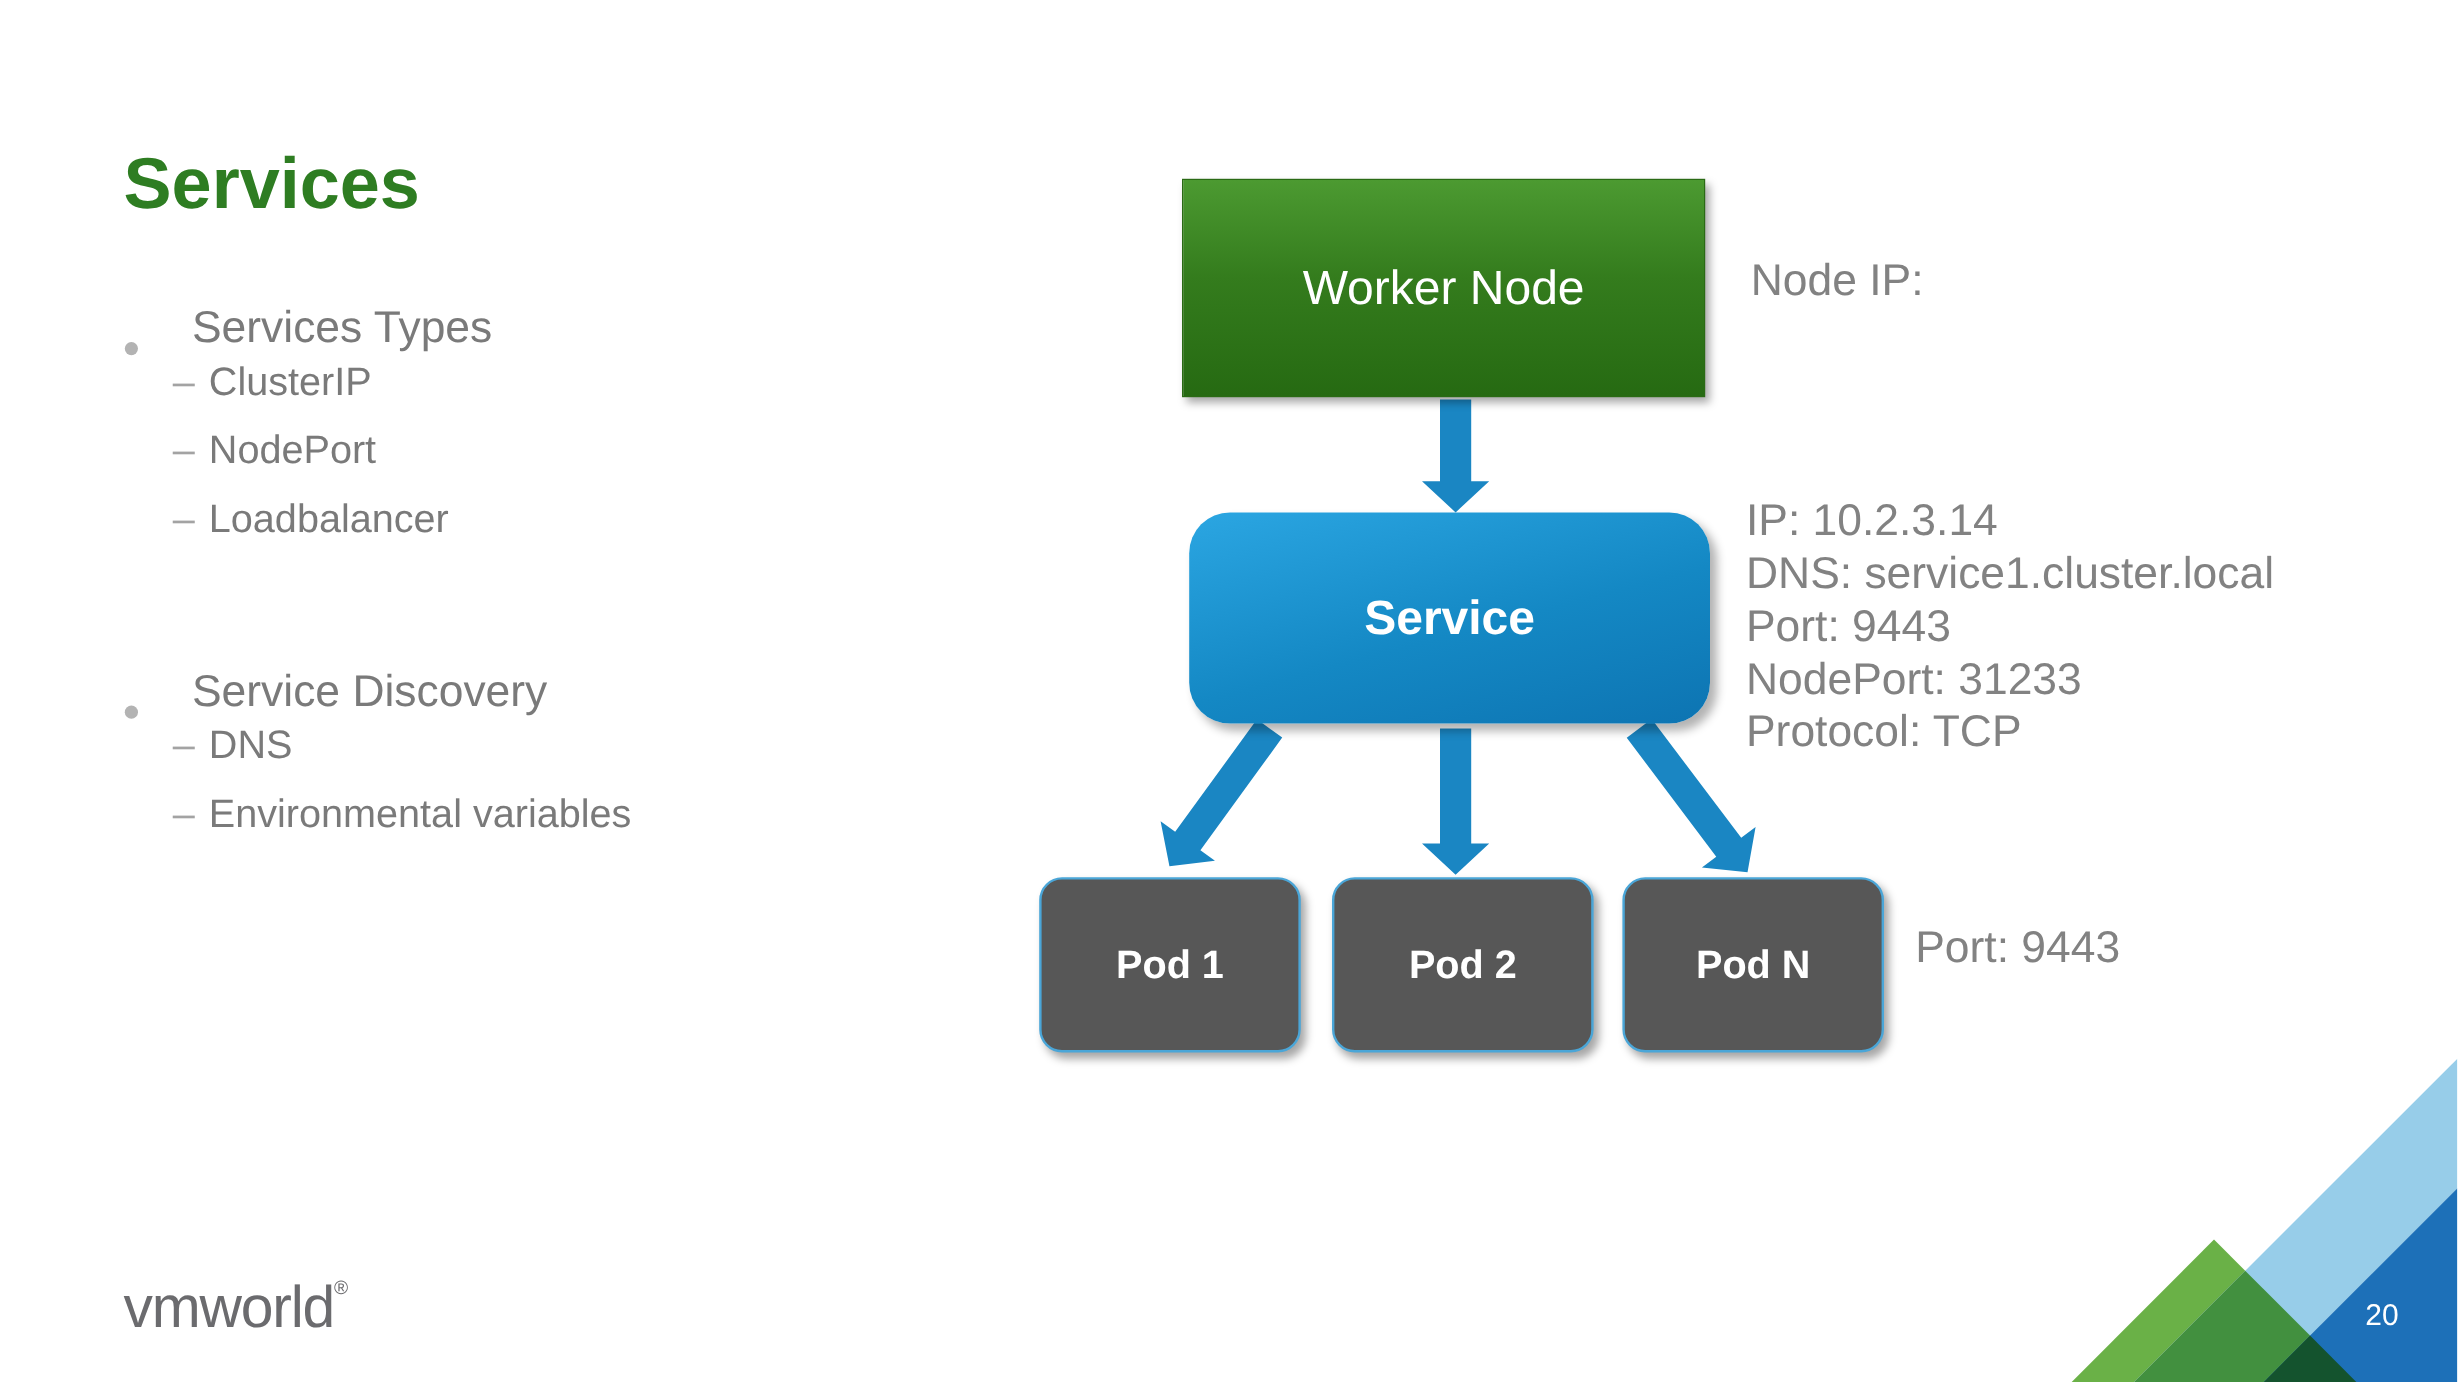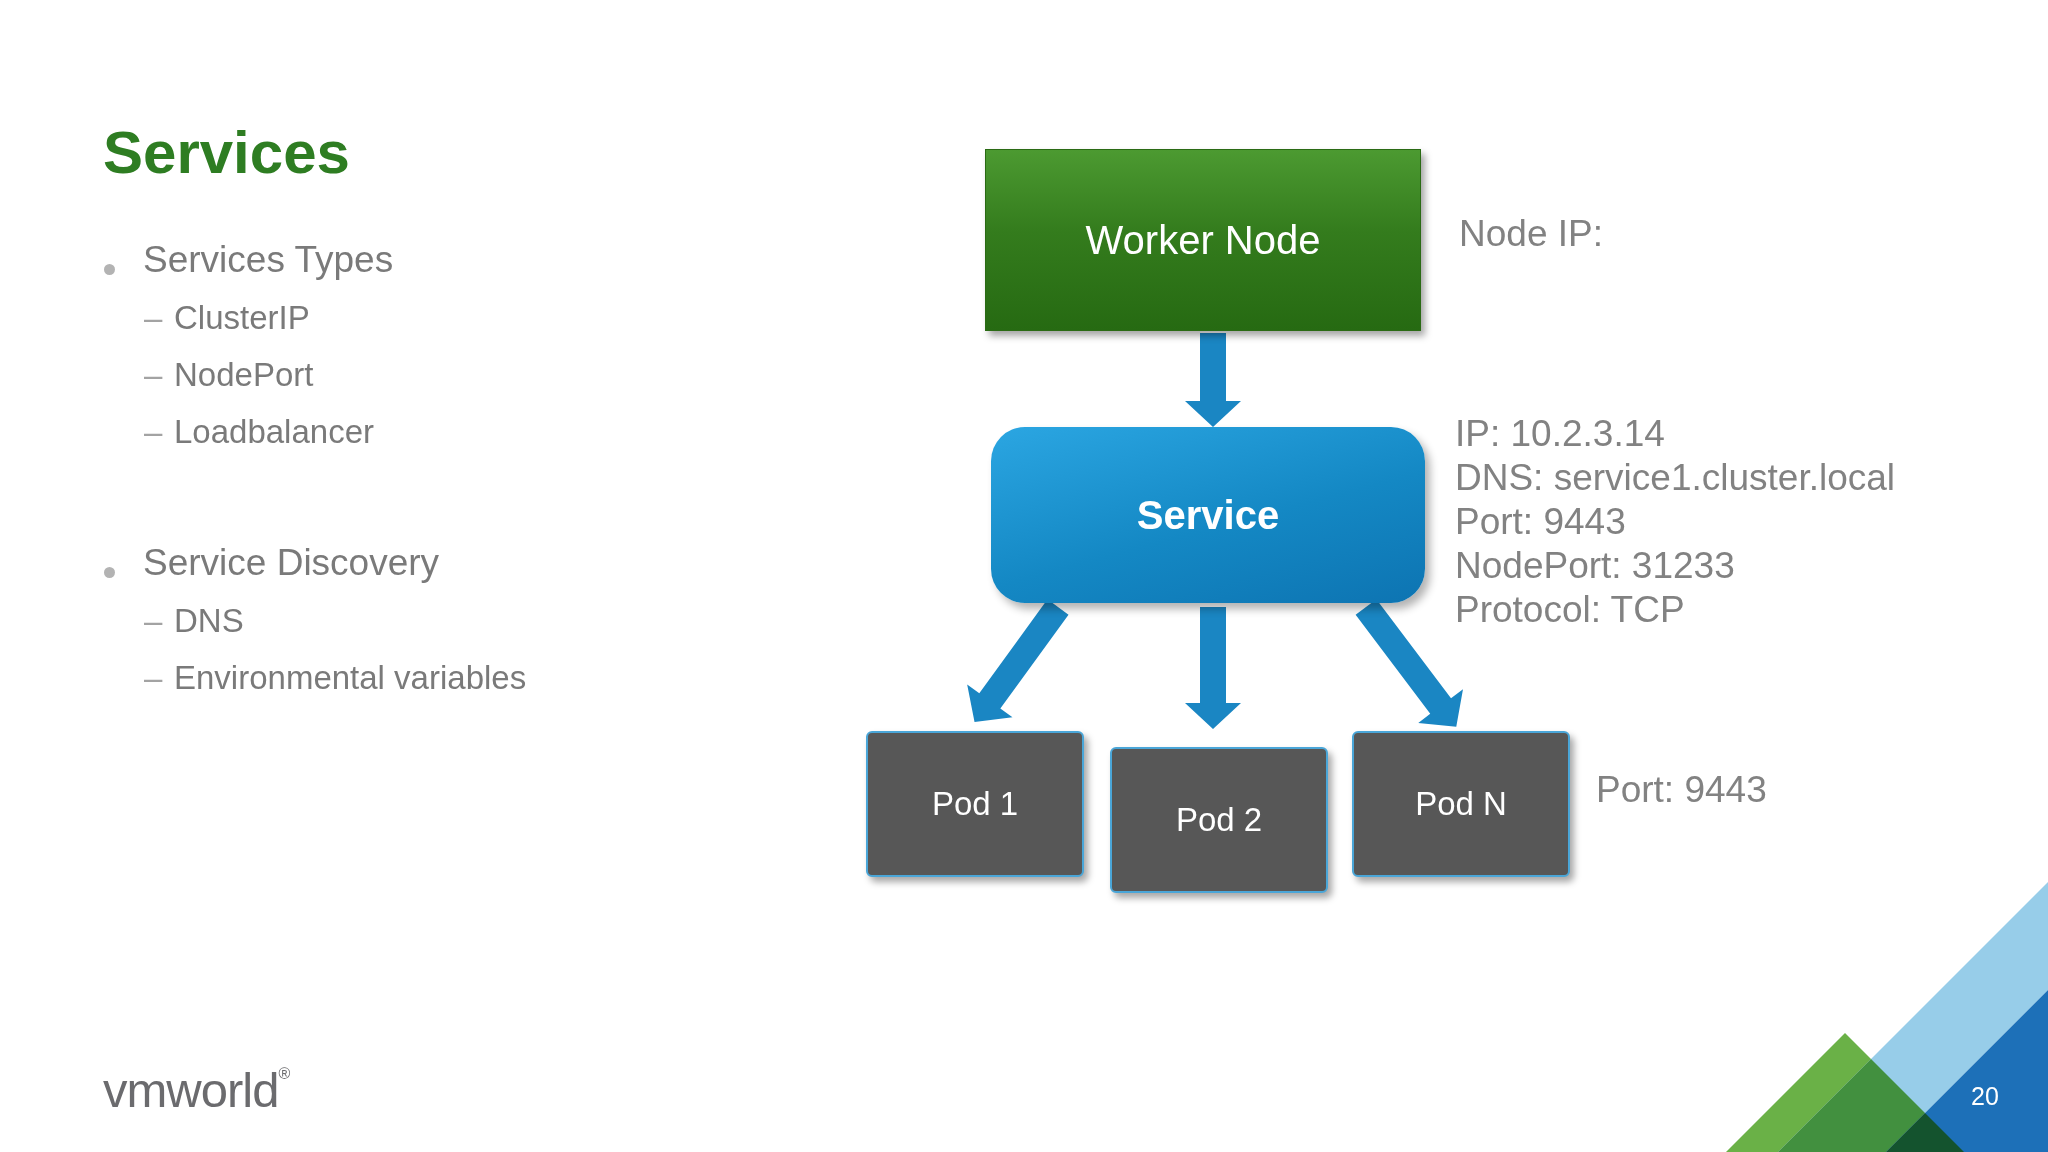--- a/index.html
+++ b/index.html
@@ -8,21 +8,21 @@
     font-family:"Liberation Sans", sans-serif;
   }
   
   .title{
     position:absolute;left:103px;top:118px;
     font-size:60px;font-weight:bold;color:#2e7d22;letter-spacing:0px;
   }
   .bullet-group{position:absolute;left:104px;width:620px;}
   .group-1{top:224px;}
   .group-2{top:527px;}
-  .l1-row{height:72px;display:flex;align-items:center;}
+  .l1-row{height:72px;display:flex;align-items:flex-end;gap:17px;}
   .l1-dot{
     width:11px;height:11px;border-radius:50%;background:#b3b3b3;
     margin-top:18px;margin-right:28px;flex:none;
   }
   .l1-text{font-size:37px;color:#7a7a7a;line-height:46px;}
   .l2-row{height:57px;display:flex;align-items:flex-start;padding-left:40px;}
   .l2-dash{font-size:33px;color:#a3a3a3;line-height:44px;width:30px;flex:none;}
   .l2-text{font-size:33px;color:#7a7a7a;line-height:44px;}
   
   .worker-box{
@@ -37,28 +37,28 @@
     position:absolute;left:991px;top:427px;width:434px;height:176px;
     background:linear-gradient(165deg,#2ba6e2 0%,#1488c4 55%,#0d74b2 100%);
     border-radius:34px;
     box-shadow:5px 6px 8px rgba(0,0,0,0.3);
     display:flex;align-items:center;justify-content:center;
     color:#ffffff;font-size:40px;font-weight:bold;
   }
   .pod-box{
     position:absolute;top:731px;width:218px;height:146px;
     background:#575757;
-    border:2px solid #4aa6d8;border-radius:6px;
+    border:2px solid #4aa6d8;border-radius:19px;
     box-shadow:4px 5px 7px rgba(0,0,0,0.35);
     display:flex;align-items:center;justify-content:center;
-    color:#ffffff;font-size:33px;font-weight:normal;
+    color:#ffffff;font-size:33px;font-weight:bold;
     box-sizing:border-box;
   }
   .pod-1{left:866px;}
-  .pod-2{left:1110px;margin-top:16px;}
+  .pod-2{left:1110px;}
   .pod-n{left:1352px;}
   
   .anno{position:absolute;color:#828282;font-size:37px;line-height:44px;}
   .anno-node-ip{left:1459px;top:212px;}
   .anno-service{left:1455px;top:412px;}
   .anno-pod{left:1596px;top:768px;}
   
   .arrows{position:absolute;left:0;top:0;width:2048px;height:1152px;pointer-events:none;}
   .arrows polygon{fill:#1a86c3;}
   

